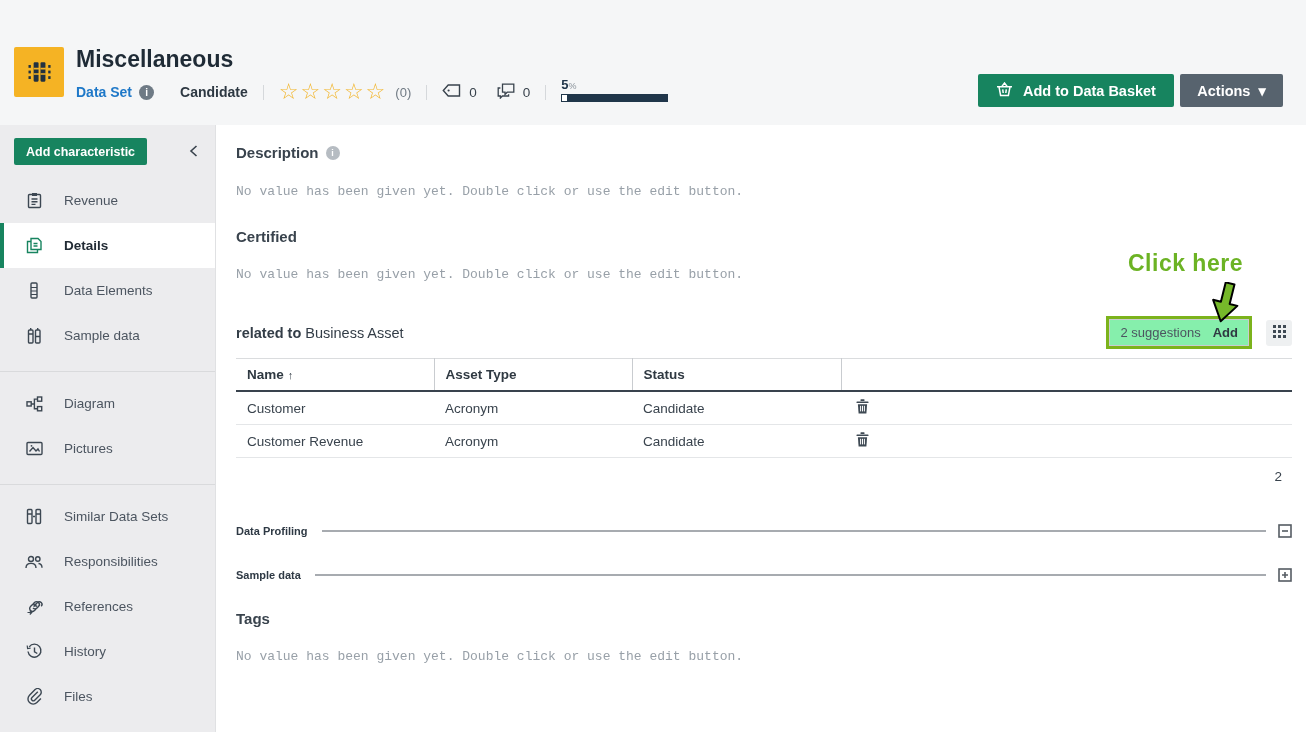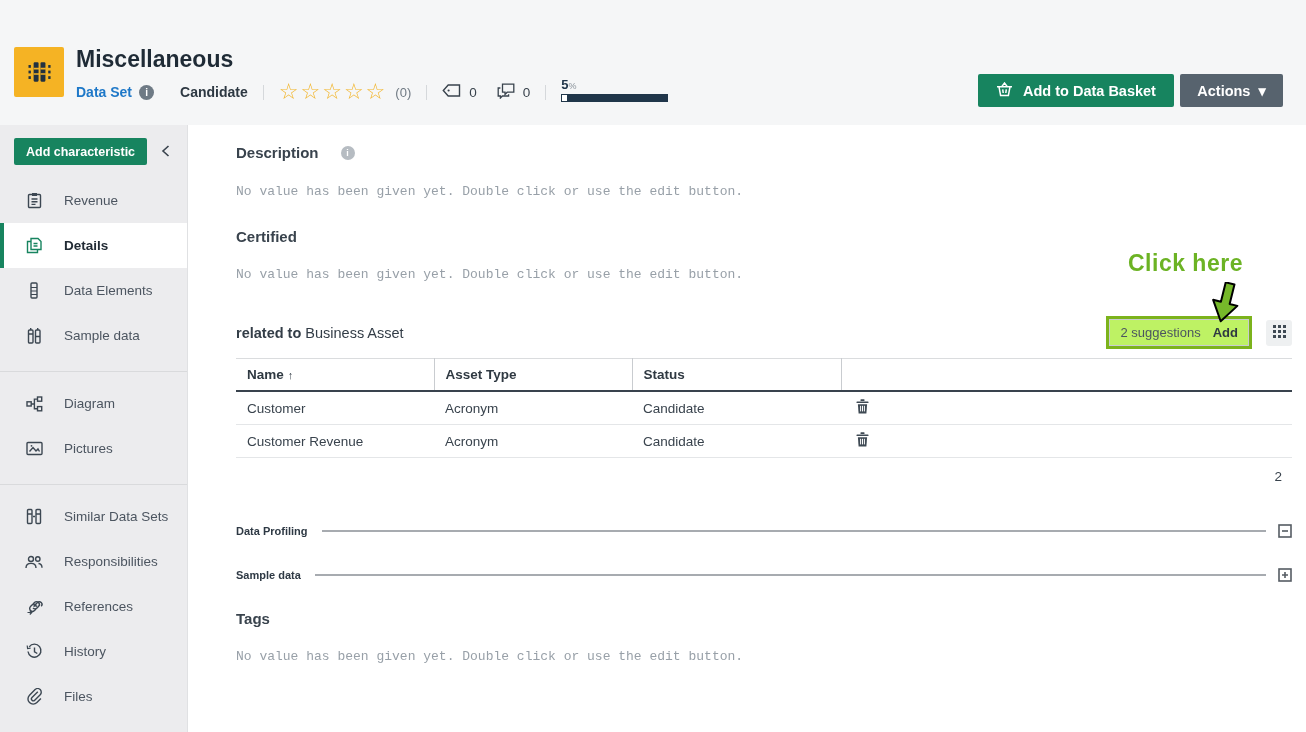--- a/index.html
+++ b/index.html
@@ -29,50 +29,50 @@
   .pct { font-size:13px; font-weight:bold; color:#20364a; line-height:13px; }
   .pct .unit { font-size:9px; font-weight:normal; color:#8a939b; }
   .pbar { margin-top:1px; width:107px; height:8px; background:#20364a; position:relative; }
   .pfill { position:absolute; left:1px; top:1px; width:5px; height:6px; background:#fff; }
   .btn { display:flex; align-items:center; justify-content:center; border-radius:2px; color:#fff;
          font-size:14.5px; font-weight:bold; cursor:pointer; border:none; }
   .btn-basket { position:absolute; left:978px; top:74px; height:33px; padding:0 18px; gap:10px; background:#17845f; }
   .btn-actions { position:absolute; left:1180px; top:74px; height:33px; width:103px; gap:8px; background:#57636e; }
 
   
-  .sidebar { position:absolute; left:0; top:125px; width:188px; height:607px; background:#ececee;
+  .sidebar { position:absolute; left:0; top:125px; width:216px; height:607px; background:#ececee;
              border-right:1px solid #e0e1e3; }
   .btn-addchar { position:absolute; left:14px; top:13px; height:27px; padding:0 12px; background:#17845f;
                  font-size:12.5px; }
   .collapse { position:absolute; right:12px; top:16px; width:20px; height:20px; display:flex;
               align-items:center; justify-content:center; color:#39434d; cursor:pointer; }
   .nav { position:absolute; left:0; top:53px; width:100%; }
   .nav-item { height:45px; display:flex; align-items:center; padding-left:25px; gap:21px;
               font-size:13.5px; color:#4c5560; cursor:pointer; }
   .nav-item .nic { width:18px; display:flex; justify-content:center; color:#3c4752; }
   .nav-item.active { background:#fff; border-left:4px solid #17845f; padding-left:21px;
                      font-weight:bold; color:#222b35; }
   .nav-item.active .nic { color:#17845f; }
   .nav-divider { height:1px; background:#d9dadc; margin:13px 0 9px 0; }
 
   
   .main { position:absolute; left:217px; top:125px; width:1089px; height:607px; background:#fff;
           padding:0 14px 0 19px; }
-  .sec-h { display:flex; align-items:center; gap:22px; font-size:15px; font-weight:bold; color:#39434d; }
+  .sec-h { display:flex; align-items:center; gap:7px; font-size:15px; font-weight:bold; color:#39434d; }
   .sec-h .info-dot { background:#b6bcc2; margin-left:0; width:14px; height:14px; font-size:9px; }
   .mt-desc { margin-top:19px; }
   .placeholder { margin-top:23px; font-size:13px; color:#98a0a8; cursor:pointer;font-family:Liberation Mono, monospace; }
   .mt-cert { margin-top:29px; }
   .ph2 { margin-top:22px; }
   .related-head { margin-top:34px; display:flex; justify-content:space-between; align-items:center; }
   .rel-title { font-size:14.5px; color:#333d47; }
   .rel-title b { font-weight:bold; }
   .rel-right { display:flex; align-items:center; }
   .sugg-highlight { border:3px solid #7cb31c; cursor:pointer; }
-  .sugg-inner { border:1px solid #c8ccd0; background:#bef264; padding:5px 10px; display:flex;
+  .sugg-inner { border:1px solid #c8ccd0; background:#86efac; padding:5px 10px; display:flex;
                 align-items:center; gap:12px; font-size:13px; }
   .sugg-label { color:#4c5560; }
   .sugg-add { font-weight:bold; color:#2f3942; }
   .grid-btn { width:26px; height:26px; background:#eef0f1; border-radius:3px; margin-left:14px;
               display:flex; align-items:center; justify-content:center; cursor:pointer; }
   table.tbl { width:100%; border-collapse:collapse; margin-top:9px; font-size:13.5px; color:#39434d; }
   .tbl th { text-align:left; font-weight:bold; color:#2f3942; padding:8px 0 8px 11px; height:31px;
             border-top:1px solid #dadcde; border-bottom:2px solid #39434d; cursor:pointer; }
   .tbl th.colsep { border-right:1px solid #c9ccd0; }
   .tbl td { padding:7px 0 7px 11px; height:30px; border-bottom:1px solid #e4e6e8; }

